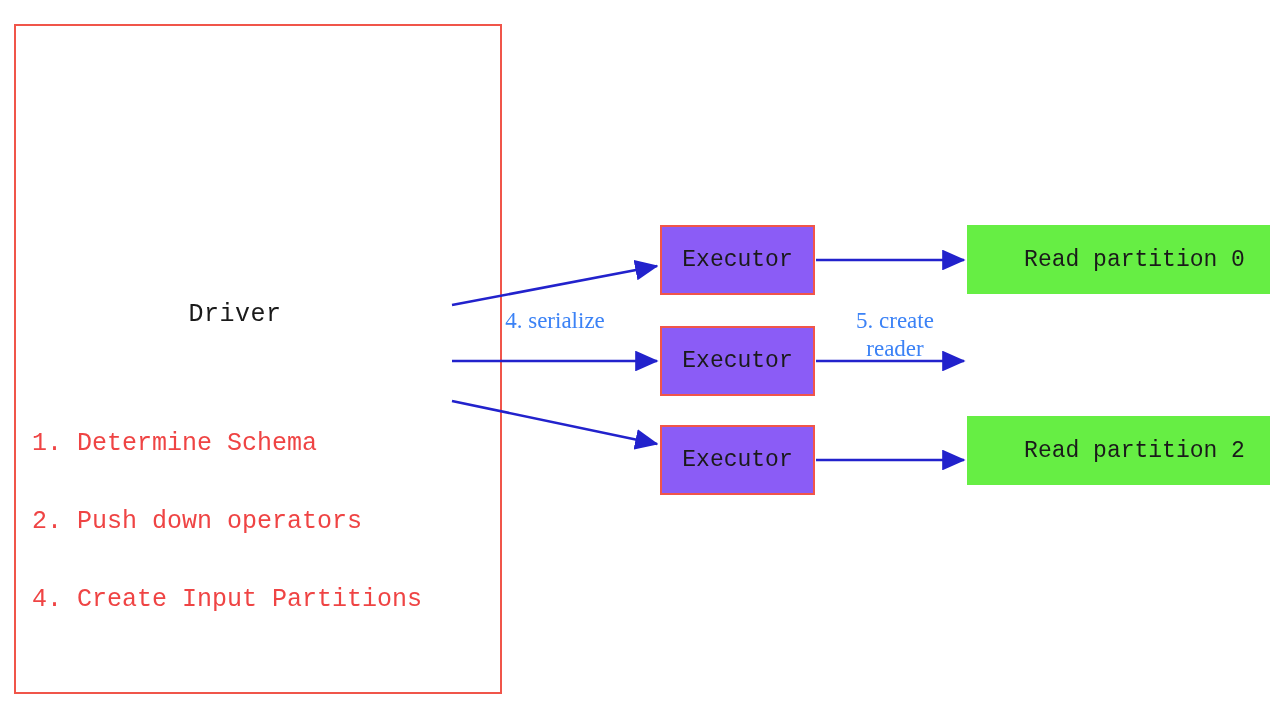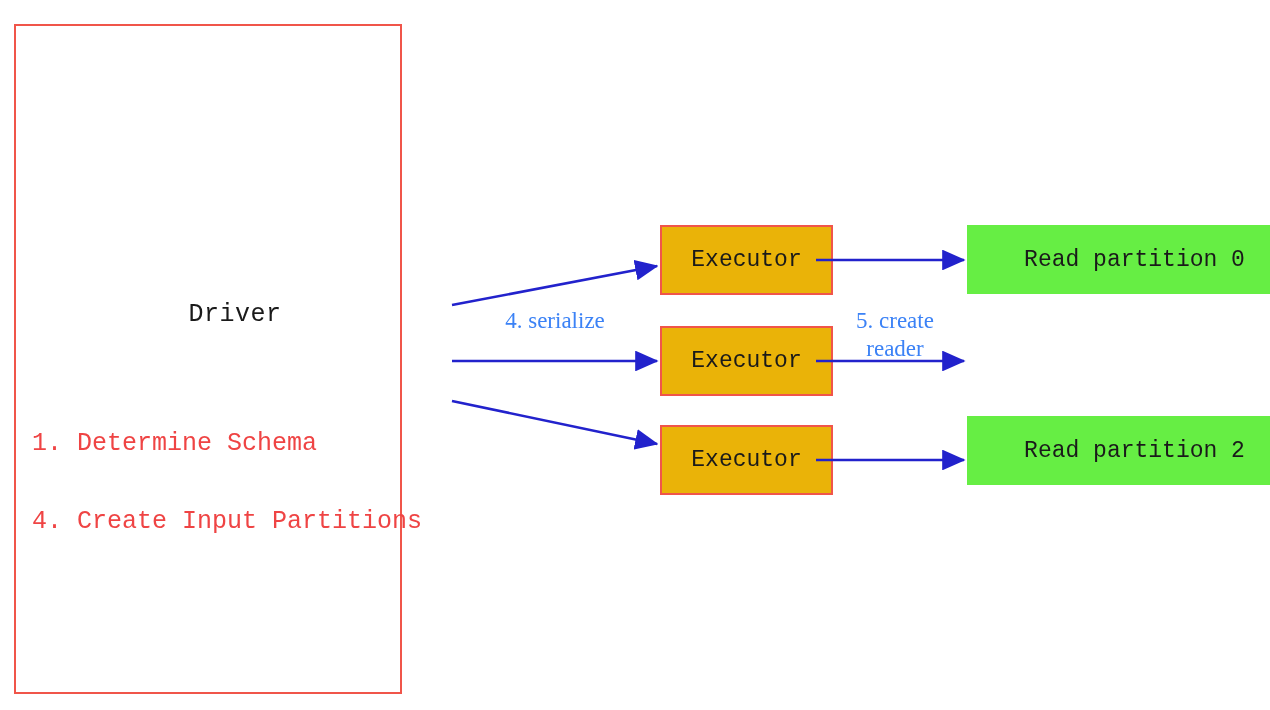--- a/index.html
+++ b/index.html
@@ -14,21 +14,21 @@
     background: #ffffff;
     overflow: hidden;
     font-family: "Liberation Sans", sans-serif;
   }
 
   
   .driver-box {
     position: absolute;
     left: 14px;
     top: 24px;
-    width: 388px;
+    width: 488px;
     height: 670px;
     border: 2px solid #f0554a;
     background: #ffffff;
     box-sizing: border-box;
   }
   .driver-title {
     position: absolute;
     left: 0;
     top: 274px;
     width: 438px;
@@ -47,24 +47,24 @@
     font-size: 25px;
     line-height: 26px;
     color: #ef4444;
     white-space: pre;
   }
   .driver-list div { white-space: pre; }
 
   
   .executor-box {
     position: absolute;
-    width: 173px;
+    width: 155px;
     height: 70px;
     border: 2px solid #f0554a;
-    background: #eab308;
+    background: #8b5cf6;
     box-sizing: border-box;
   }
   .executor-label {
     position: absolute;
     left: 0;
     top: 0;
     width: 100%;
     height: 100%;
     display: flex;
     align-items: center;
@@ -135,20 +135,21 @@
 </style>
 </head>
 <body>
 
 <div id="canvas">
 
   <div class="driver-box">
     <div class="driver-title">Driver</div>
     <div class="driver-list">
       <div>1. Determine Schema</div>
+      <div>2. Push down operators</div>
       <div>4. Create Input Partitions</div>
     </div>
   </div>
 
   <div class="executor-box exec-0">
     <div class="executor-label">Executor</div>
   </div>
   <div class="executor-box exec-1">
     <div class="executor-label">Executor</div>
   </div>

